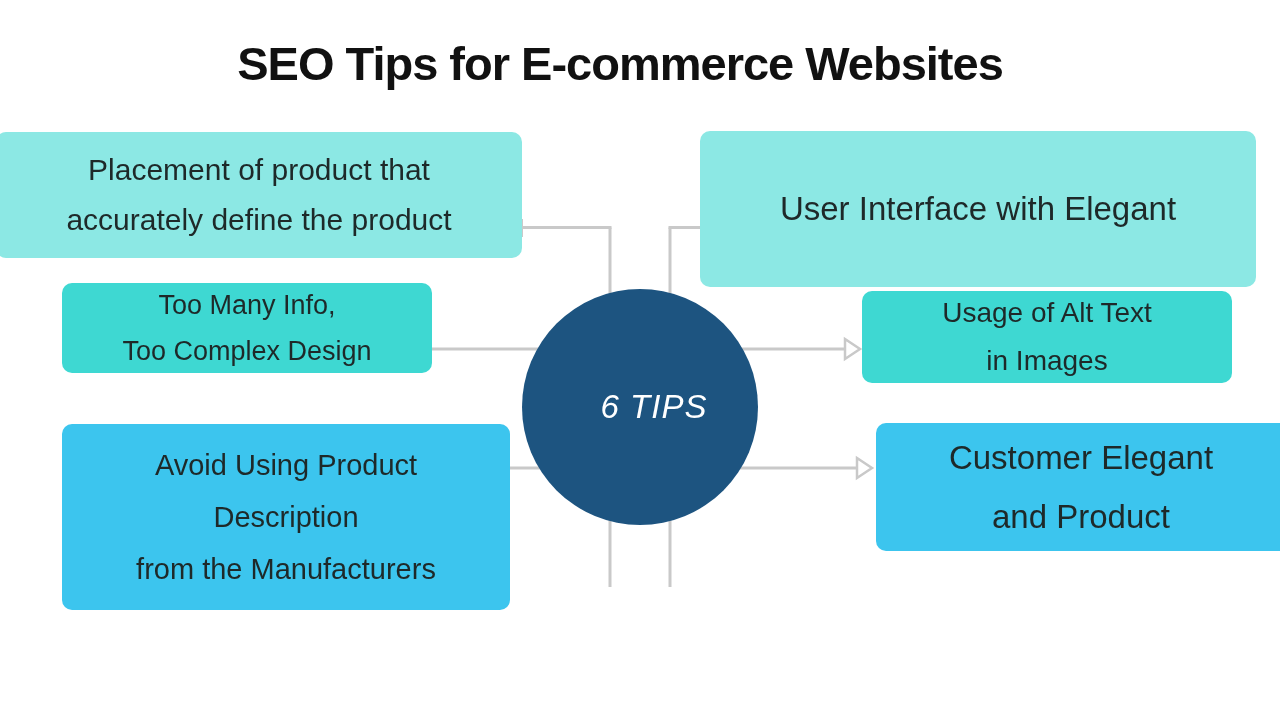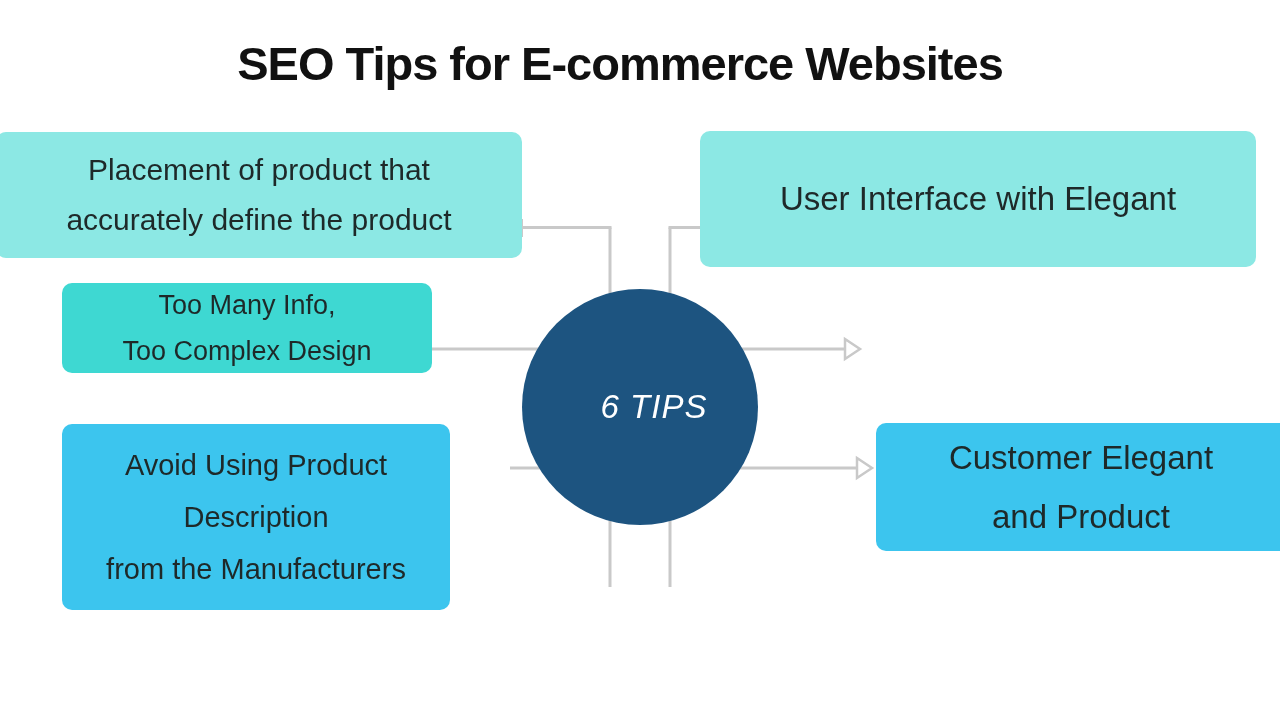--- a/index.html
+++ b/index.html
@@ -52,27 +52,27 @@
     font-size: 30px; line-height: 50px;
   }
   
   .t2 {
     left: 62px; top: 283px; width: 370px; height: 90px;
     background: #3ed8d2;
     font-size: 27px; line-height: 46px;
   }
   
   .t3 {
-    left: 62px; top: 424px; width: 388px; height: 186px;
+    left: 62px; top: 424px; width: 448px; height: 186px;
     background: #3cc5ee;
     font-size: 29px; line-height: 52px;
   }
   
   .t4 {
-    left: 700px; top: 131px; width: 556px; height: 136px;
+    left: 700px; top: 131px; width: 556px; height: 156px;
     background: #8ce8e4;
     font-size: 33px; line-height: 60px;
   }
   
   .t5 {
     left: 862px; top: 291px; width: 370px; height: 92px;
     background: #3ed8d2;
     font-size: 28px; line-height: 48px;
   }
   
@@ -141,19 +141,23 @@
   <div class="tip t3">
     <span>Avoid Using Product</span>
     <span>Description</span>
     <span>from the Manufacturers</span>
   </div>
 
   <div class="tip t4">
     <span>User Interface with Elegant</span>
   </div>
 
+  <div class="tip t5">
+    <span>Usage of Alt Text</span>
+    <span>in Images</span>
+  </div>
 
   <div class="tip t6">
     <span>Customer Elegant</span>
     <span>and Product</span>
   </div>
 
 </div>
 
 </body></html>

